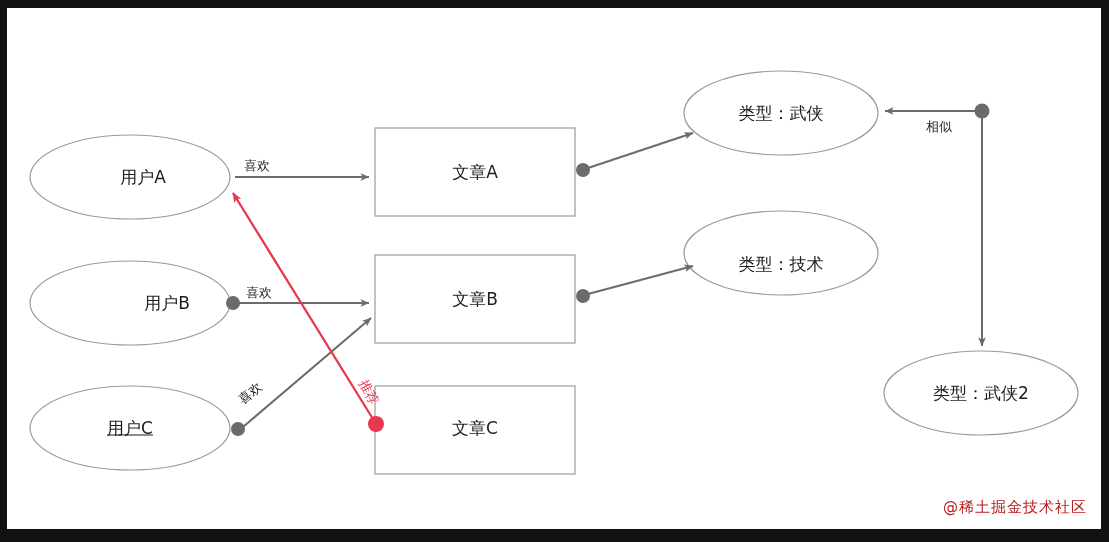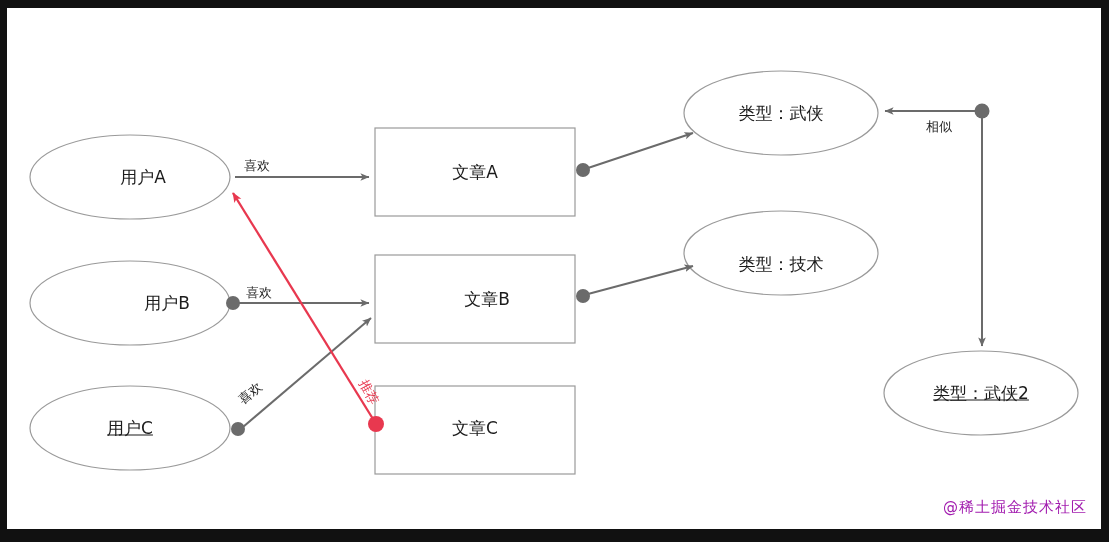--- a/index.html
+++ b/index.html
@@ -52,21 +52,21 @@
     transform: translate(-50%, -50%);
     pointer-events: none;
   }
   .edge-label.rot-neg40 { transform: translate(-50%, -50%) rotate(-40deg); }
   .edge-label.rot-pos62 { transform: translate(-50%, -50%) rotate(62deg); color: #e8384f; }
   #watermark {
     position: absolute;
     right: 14px;
     bottom: 12px;
     font-size: 15px;
-    color: #a21caf;
+    color: #b91c1c;
     letter-spacing: 1px;
     white-space: nowrap;
     font-family: "DejaVu Sans", "Liberation Sans", sans-serif;
     pointer-events: none;
   }
 </style>
 </head>
 <body>
 
 <div id="screen">
@@ -115,26 +115,26 @@
 
       <circle cx="369" cy="416" r="8" fill="#e8384f"></circle>
       <line x1="366" y1="411" x2="226" y2="185" stroke="#e8384f" stroke-width="2.3" marker-end="url(#arrowRed)"></line>
     </svg>
 
     <div class="node-label" style="left:136px; top:169px;">用户A</div>
     <div class="node-label" style="left:136px; top:295px;margin-left:24px;">用户B</div>
     <div class="node-label" style="left:123px; top:420px;text-decoration:underline;">用户C</div>
 
     <div class="node-label" style="left:468px; top:164px;">文章A</div>
-    <div class="node-label" style="left:480px; top:291px;">文章B</div>
+    <div class="node-label" style="left:468px; top:291px;">文章B</div>
     <div class="node-label" style="left:468px; top:420px;">文章C</div>
 
     <div class="node-label" style="left:774px; top:105px;">类型：武侠</div>
     <div class="node-label" style="left:774px; top:256px;">类型：技术</div>
-    <div class="node-label" style="left:974px; top:385px;text-decoration:underline;">类型：武侠2</div>
+    <div class="node-label" style="left:974px; top:385px;">类型：武侠2</div>
 
     <div class="edge-label" style="left:250px; top:157px;">喜欢</div>
     <div class="edge-label" style="left:252px; top:284px;">喜欢</div>
     <div class="edge-label rot-neg40" style="left:243px; top:385px;">喜欢</div>
     <div class="edge-label" style="left:932px; top:118px;">相似</div>
     <div class="edge-label rot-pos62" style="left:362px; top:384px;">推荐</div>
 
     <div id="watermark">@稀土掘金技术社区</div>
   </div>
 </div>

